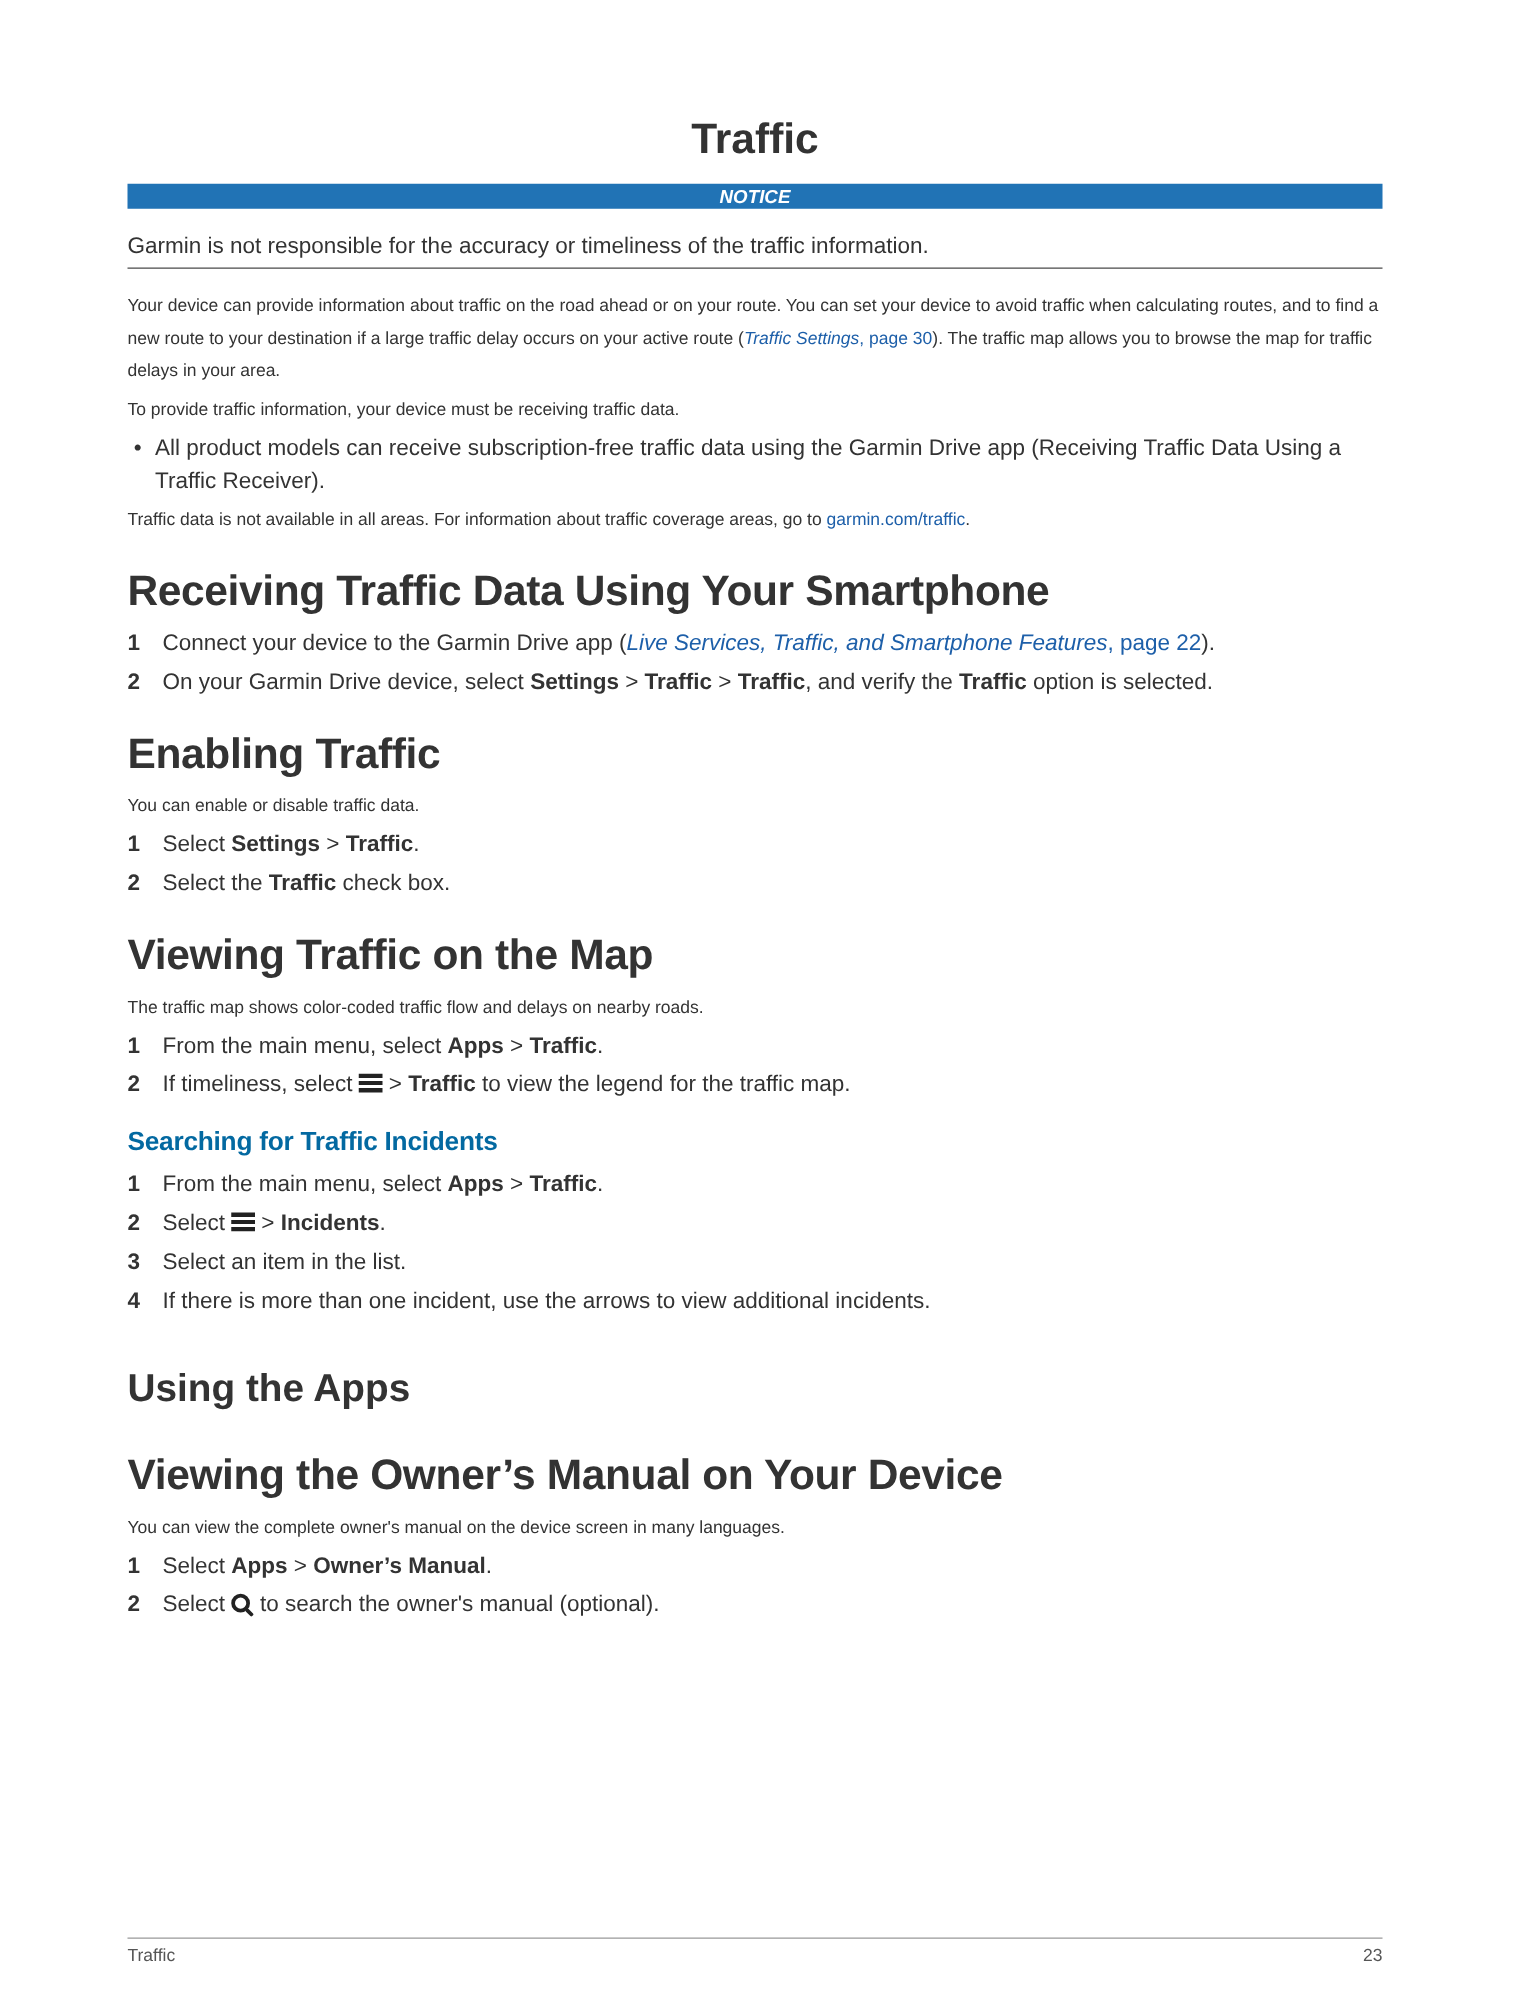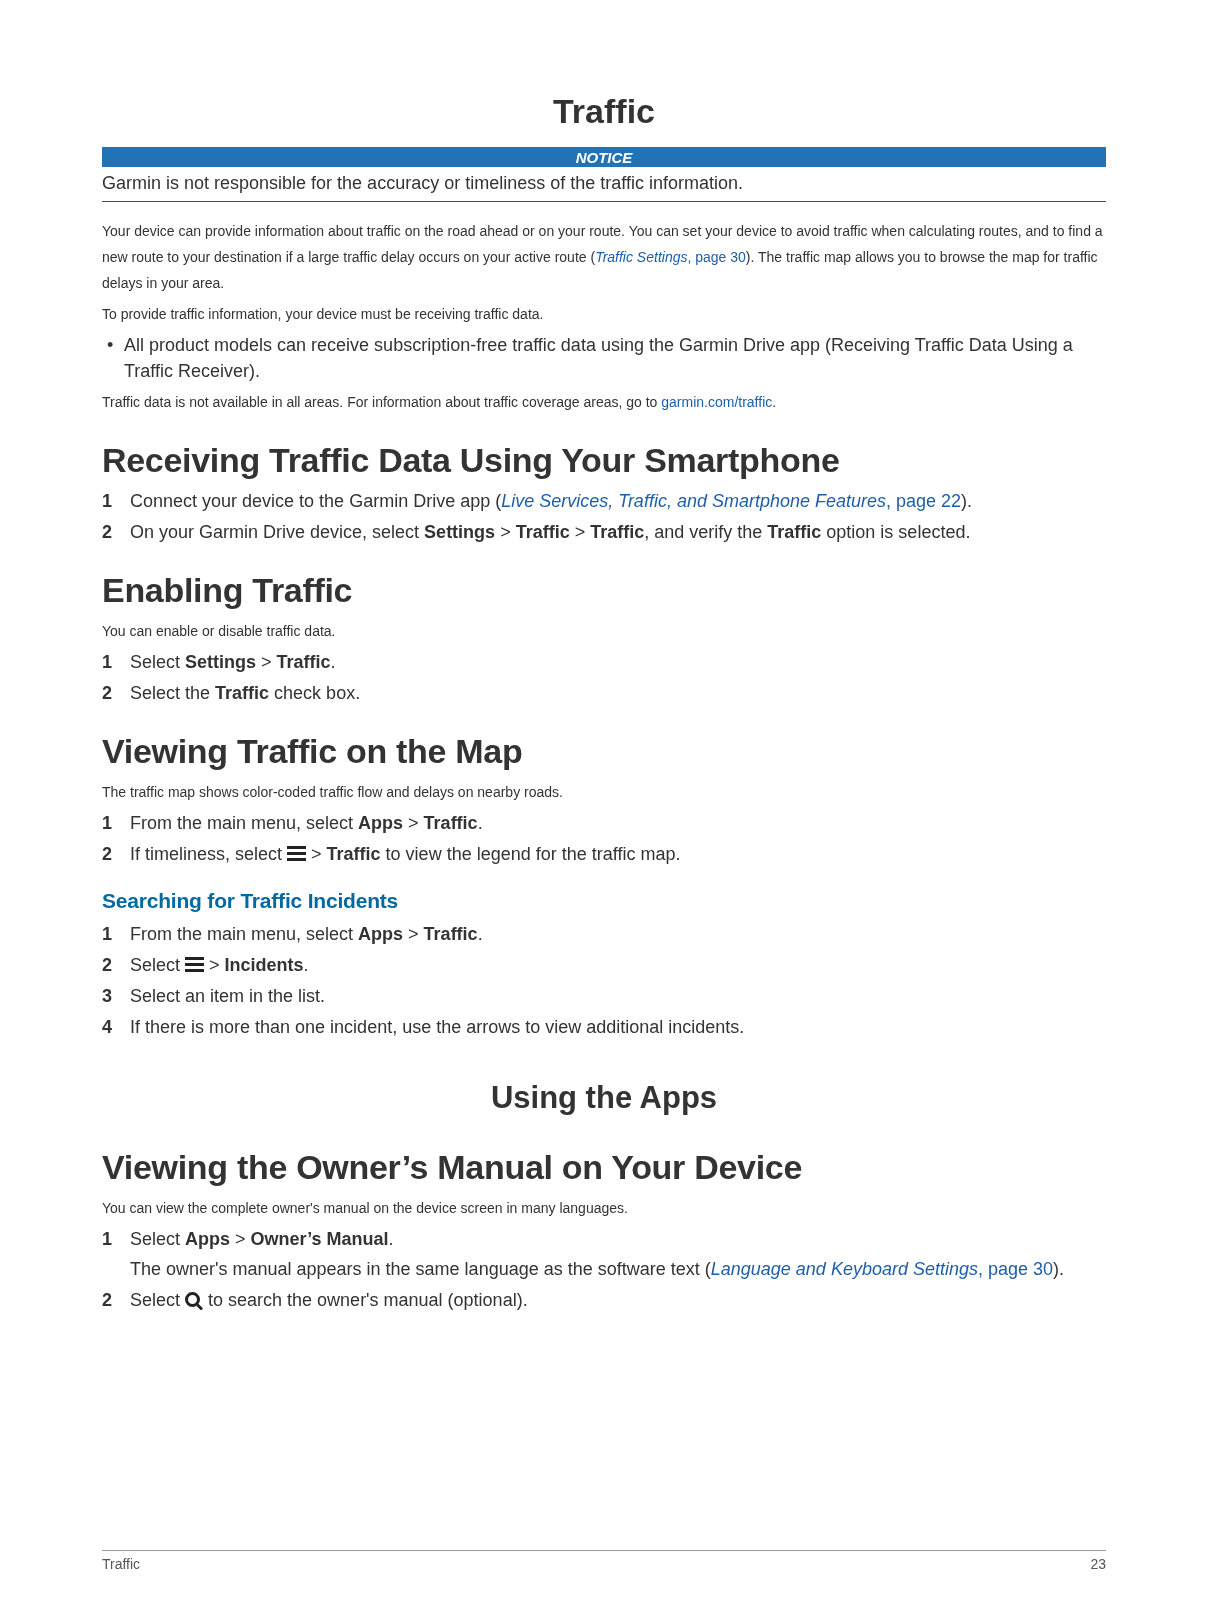--- a/index.html
+++ b/index.html
@@ -16,37 +16,37 @@
     text-align:center; font-size:34px; font-weight:bold; color:#333;
     margin-bottom:16px; letter-spacing:0;
   }
   .notice-box { margin-bottom:16px; }
   .notice-bar {
     background:var(--accent, #2173b5); color:#ffffff; text-align:center;
     font-weight:bold; font-style:italic; font-size:15px; line-height:22px;
     height:20px;
   }
   .notice-text {
-    font-size:18px; line-height:26px; padding:3px 0 5px 0;
+    font-size:18px; line-height:26px; padding:16px 0 5px 0;
     border-bottom:1px solid #4a4a4a;
   }
 
   p.body { font-size:14px; line-height:26px; margin-bottom:5px; }
   .section { margin-top:4px; }
 
   h2.sec {
     font-size:34px; font-weight:bold; color:#333;
     margin-top:26px; margin-bottom:8px; letter-spacing:-0.3px;
   }
   h3.subsec {
     font-size:21px; font-weight:bold; color:#0369a1;
     margin-top:22px; margin-bottom:8px; letter-spacing:-0.2px;
   }
   h1.big-center {
-    text-align:center; font-size:31px; font-weight:bold; color:#333;
+    font-size:31px; font-weight:bold; color:#333;
     margin-top:40px; margin-bottom:32px;
   }
 
   .li { display:flex; font-size:18px; line-height:26px; margin-bottom:5px; }
   .li .num { font-weight:bold; width:28px; flex:0 0 28px; }
   .li .li-content { flex:1; }
   .li .sub { margin-top:4px; }
 
   .bullet-item { display:flex; font-size:18px; line-height:26px; margin-bottom:5px; }
   .bullet-item .dot { width:22px; flex:0 0 22px; padding-left:5px; }
@@ -167,21 +167,20 @@
 
   <h1 class="big-center">Using the Apps</h1>
 
   <div class="section">
     <h2 class="sec">Viewing the Owner’s Manual on Your Device</h2>
     <p class="body"><span>You can view the complete owner's manual on the device screen in many languages.</span></p>
     <div class="li">
       <span class="num">1</span>
       <div class="li-content">
         <span><span>Select </span><span class="b">Apps</span><span> &gt; </span><span class="b">Owner’s Manual</span><span>.</span></span>
-        <p class="sub"><span>The owner's manual appears in the same language as the software text (</span><a class="ilink">Language and Keyboard Settings</a><a class="link">, page 30</a><span>).</span></p>
       </div>
     </div>
     <div class="li">
       <span class="num">2</span>
       <span class="li-content"><span>Select </span><span class="search-icon"></span><span> to search the owner's manual (optional).</span></span>
     </div>
   </div>
 
 </div>
 

